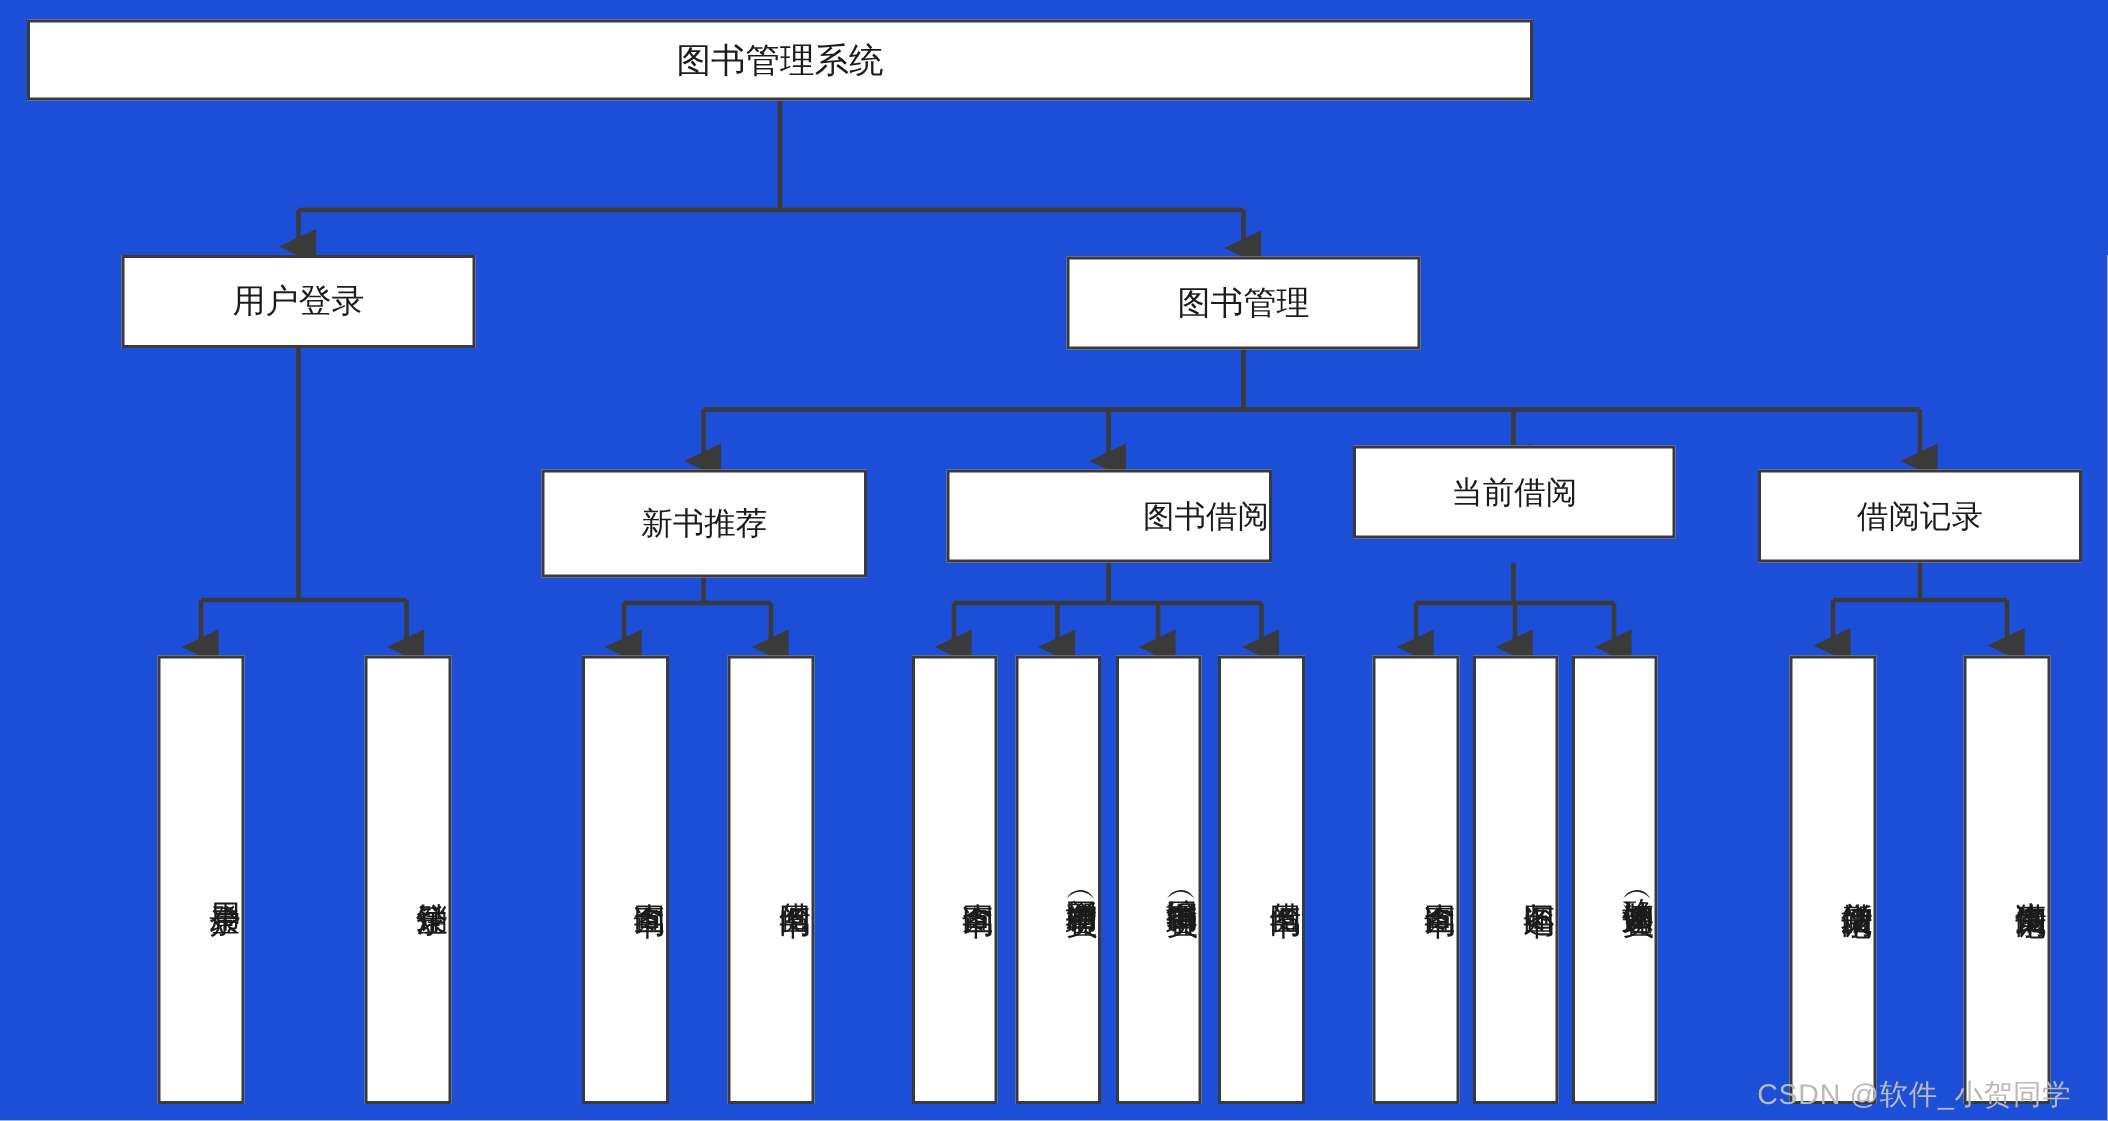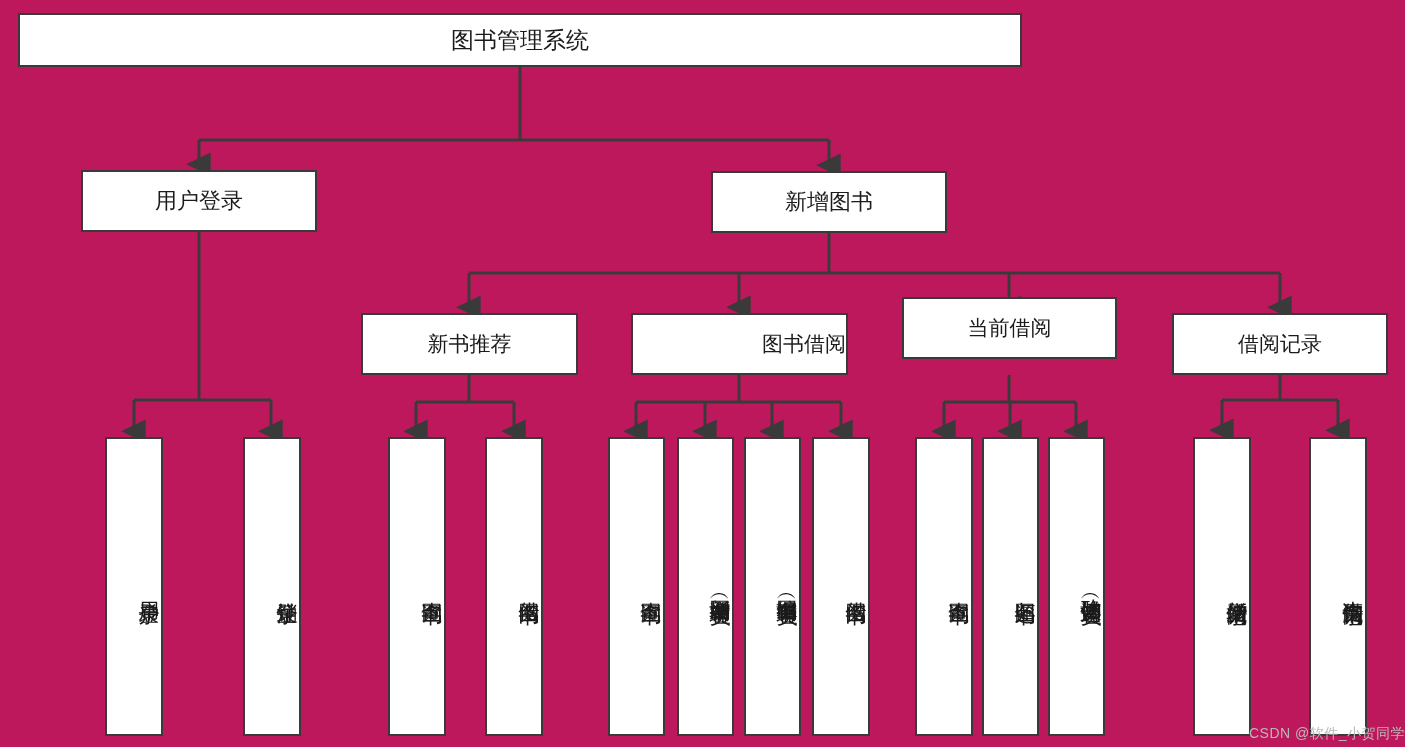--- a/index.html
+++ b/index.html
@@ -8,21 +8,21 @@
     padding: 0;
     background: #ffffff;
   }
   body {
     font-family: "Liberation Sans", "DejaVu Sans", sans-serif;
   }
   #diagram-root {
     position: relative;
     width: 1405px;
     height: 747px;
-    background: #be185d;
+    background: #1d4ed8;
     overflow: hidden;
   }
   #connector-layer {
     position: absolute;
     left: 0;
     top: 0;
     width: 1405px;
     height: 747px;
     pointer-events: none;
   }
@@ -61,23 +61,23 @@
     writing-mode: vertical-rl;
     text-orientation: upright;
     display: block;
     white-space: normal;
   }
   .node-label {
     display: block;
   }
   #watermark {
     position: absolute;
-    right: 0;
+    right: 24px;
     bottom: 4px;
-    font-size: 14px;
+    font-size: 19px;
     color: #b9b9b9;
     z-index: 5;
     white-space: nowrap;
     letter-spacing: 0.5px;
   }
 </style>
 </head>
 <body>
 
 <div id="diagram-root">
@@ -134,24 +134,24 @@
 
   <div class="node level-root" style="left:18px; top:13px; width:1004px; height:54px;">
     <span class="node-label">图书管理系统</span>
   </div>
 
   <div class="node level-2" style="left:81px; top:170px; width:236px; height:62px;">
     <span class="node-label">用户登录</span>
   </div>
 
   <div class="node level-2" style="left:711px; top:171px; width:236px; height:62px;">
-    <span class="node-label">新增图书</span>
-  </div>
-
-  <div class="node level-3" style="left:361px; top:313px; width:217px; height:62px;">
+    <span class="node-label">图书管理</span>
+  </div>
+
+  <div class="node level-3" style="left:361px; top:313px; width:217px; height:72px;">
     <span class="node-label">新书推荐</span>
   </div>
 
   <div class="node level-3" style="left:631px; top:313px; width:217px; height:62px;justify-content:flex-end;">
     <span class="node-label">图书借阅</span>
   </div>
 
   <div class="node level-3" style="left:902px; top:297px; width:215px; height:62px;">
     <span class="node-label">当前借阅</span>
   </div>

